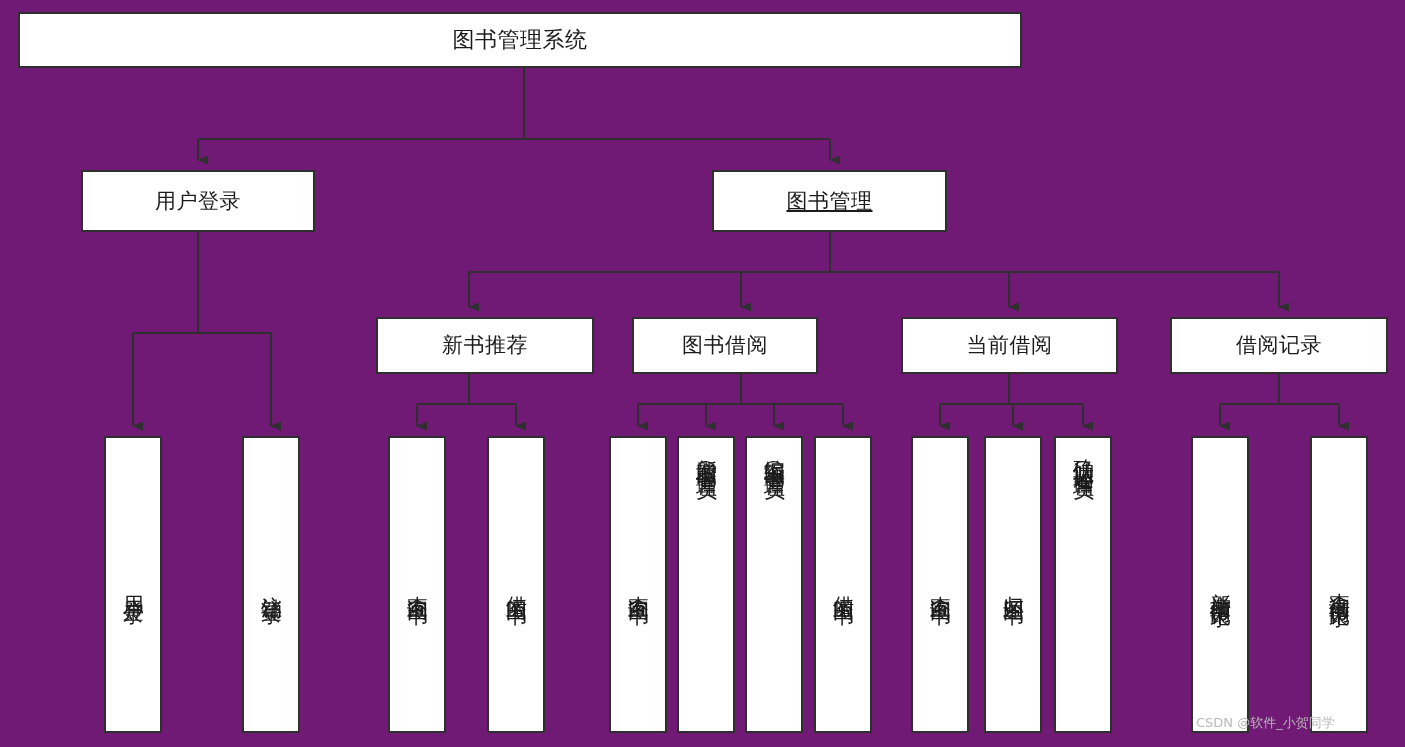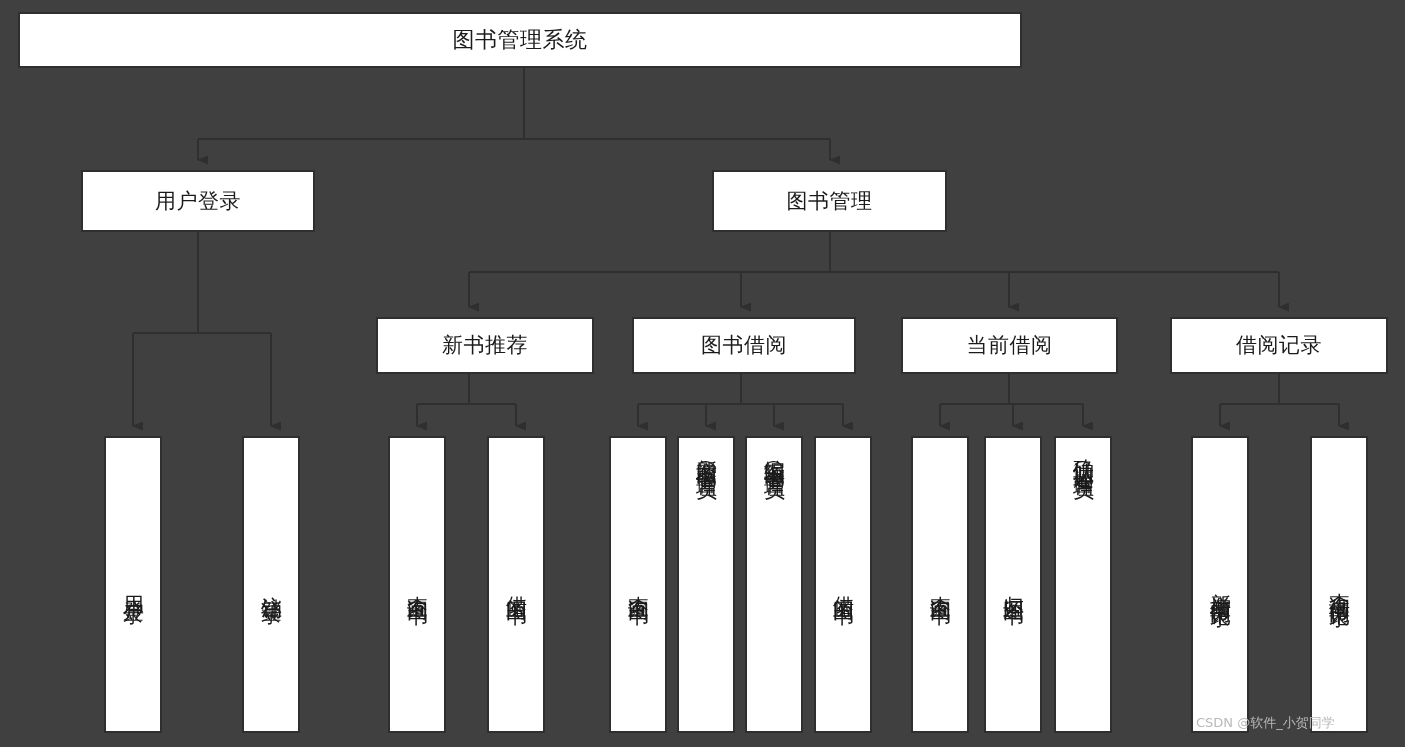--- a/index.html
+++ b/index.html
@@ -82,21 +82,21 @@
     color: #b9b9b9;
     font-size: 13px;
     font-family: "DejaVu Sans", "Liberation Sans", sans-serif;
     white-space: nowrap;
     pointer-events: none;
   }
 </style>
 </head>
 <body>
 
-<div id="diagram-root" style="background: #404040;">
+<div id="diagram-root" style="background: #701a75;">
 
   <svg id="connector-layer" viewBox="0 0 1405 747" width="1405" height="747" xmlns="http://www.w3.org/2000/svg">
     <defs>
       <marker id="arrowhead" markerWidth="9" markerHeight="11" refX="4.5" refY="10" orient="auto" markerUnits="userSpaceOnUse">
         <polygon points="0,0 9,0 4.5,11" fill="#2f2f2f"></polygon>
       </marker>
     </defs>
     <g stroke="#2f2f2f" stroke-width="2.6" fill="none" shape-rendering="crispEdges">
 
       <path d="M 524 68 L 524 139"></path>
@@ -143,28 +143,28 @@
 
   <div class="node level-root" style="left: 18px; top: 12px; width: 1004px; height: 56px; border-color: rgb(47, 47, 47);">
     <span class="node-label" style="color: rgb(27, 27, 27);">图书管理系统</span>
   </div>
 
   <div class="node level-2" style="left: 81px; top: 170px; width: 234px; height: 62px; border-color: rgb(47, 47, 47);">
     <span class="node-label" style="color: rgb(27, 27, 27);">用户登录</span>
   </div>
 
   <div class="node level-2" style="left: 712px; top: 170px; width: 235px; height: 62px; border-color: rgb(47, 47, 47);">
-    <span class="node-label" style="color: rgb(27, 27, 27);">图书管理</span>
+    <span class="node-label" style="color: rgb(27, 27, 27); text-decoration: underline;">图书管理</span>
   </div>
 
   <div class="node level-3" style="left: 376px; top: 317px; width: 218px; height: 57px; border-color: rgb(47, 47, 47);">
     <span class="node-label" style="color: rgb(27, 27, 27);">新书推荐</span>
   </div>
 
-  <div class="node level-3" style="left: 632px; top: 317px; width: 224px; height: 57px; border-color: rgb(47, 47, 47);">
+  <div class="node level-3" style="left: 632px; top: 317px; width: 186px; height: 57px; border-color: rgb(47, 47, 47);">
     <span class="node-label" style="color: rgb(27, 27, 27);">图书借阅</span>
   </div>
 
   <div class="node level-3" style="left: 1170px; top: 317px; width: 218px; height: 57px; border-color: rgb(47, 47, 47);">
     <span class="node-label" style="color: rgb(27, 27, 27);">借阅记录</span>
   </div>
 
   <div class="node level-3" style="left: 901px; top: 317px; width: 217px; height: 57px; border-color: rgb(47, 47, 47);">
     <span class="node-label" style="color: rgb(27, 27, 27);">当前借阅</span>
   </div>

